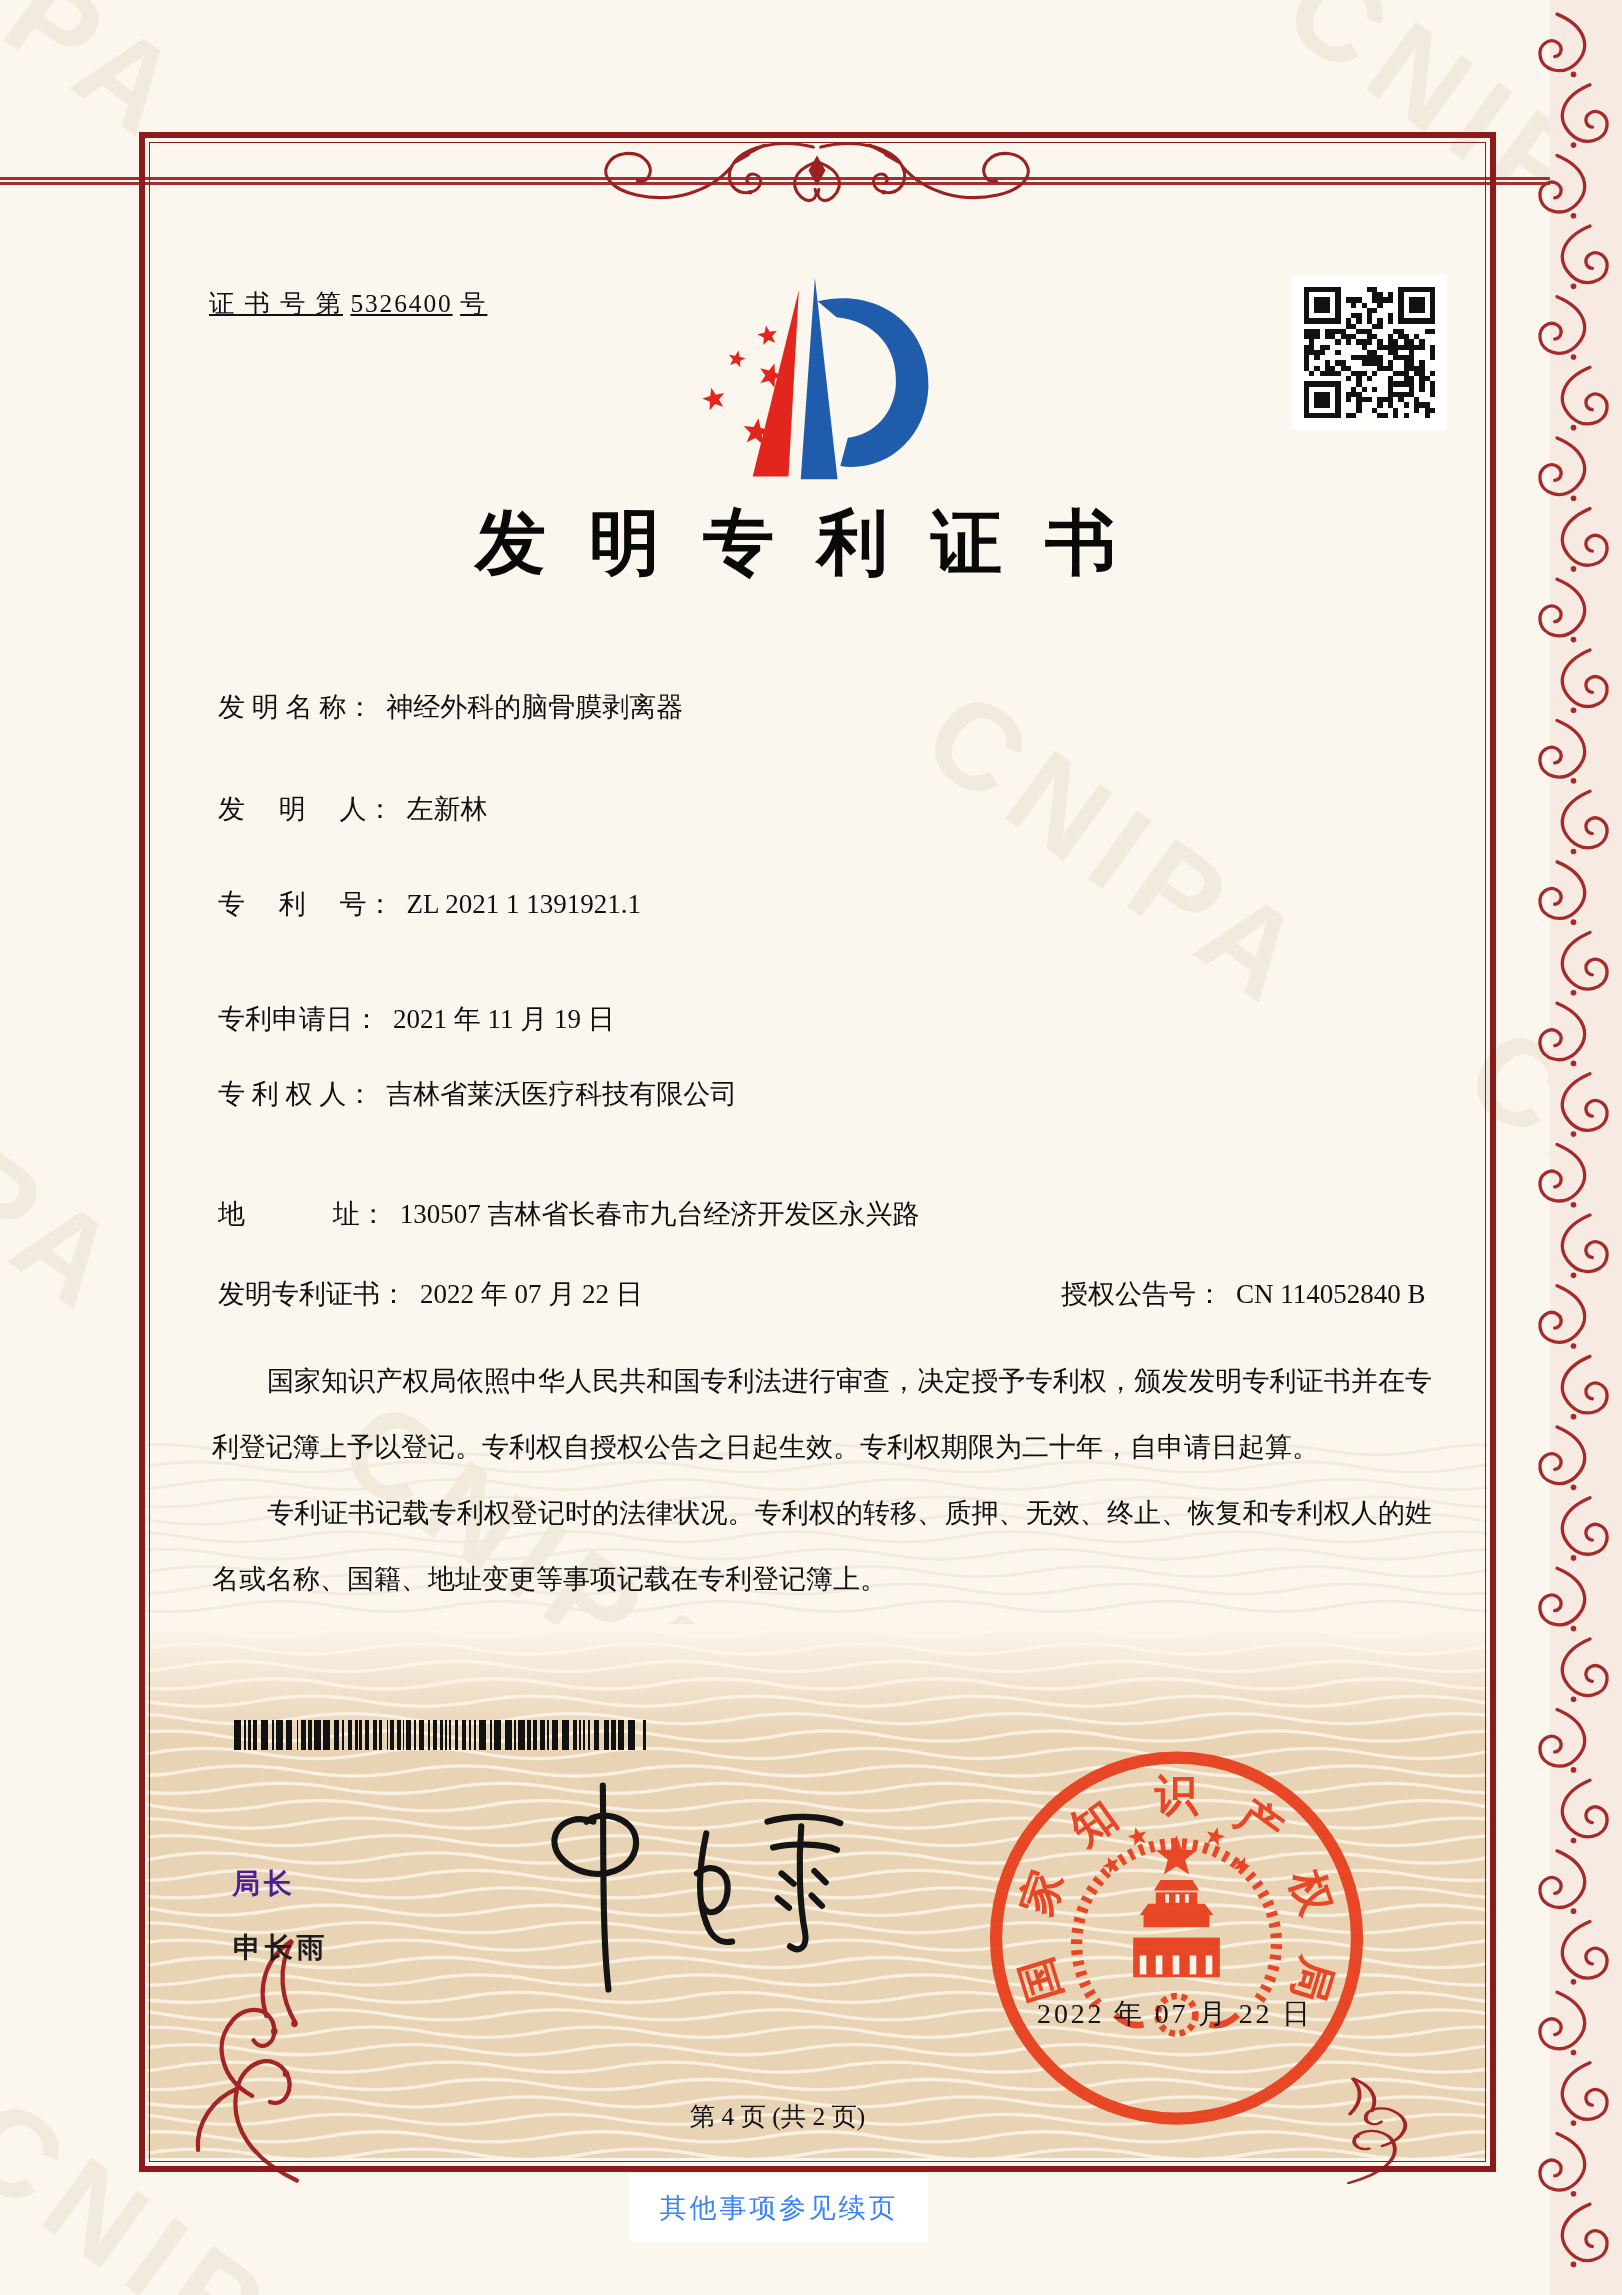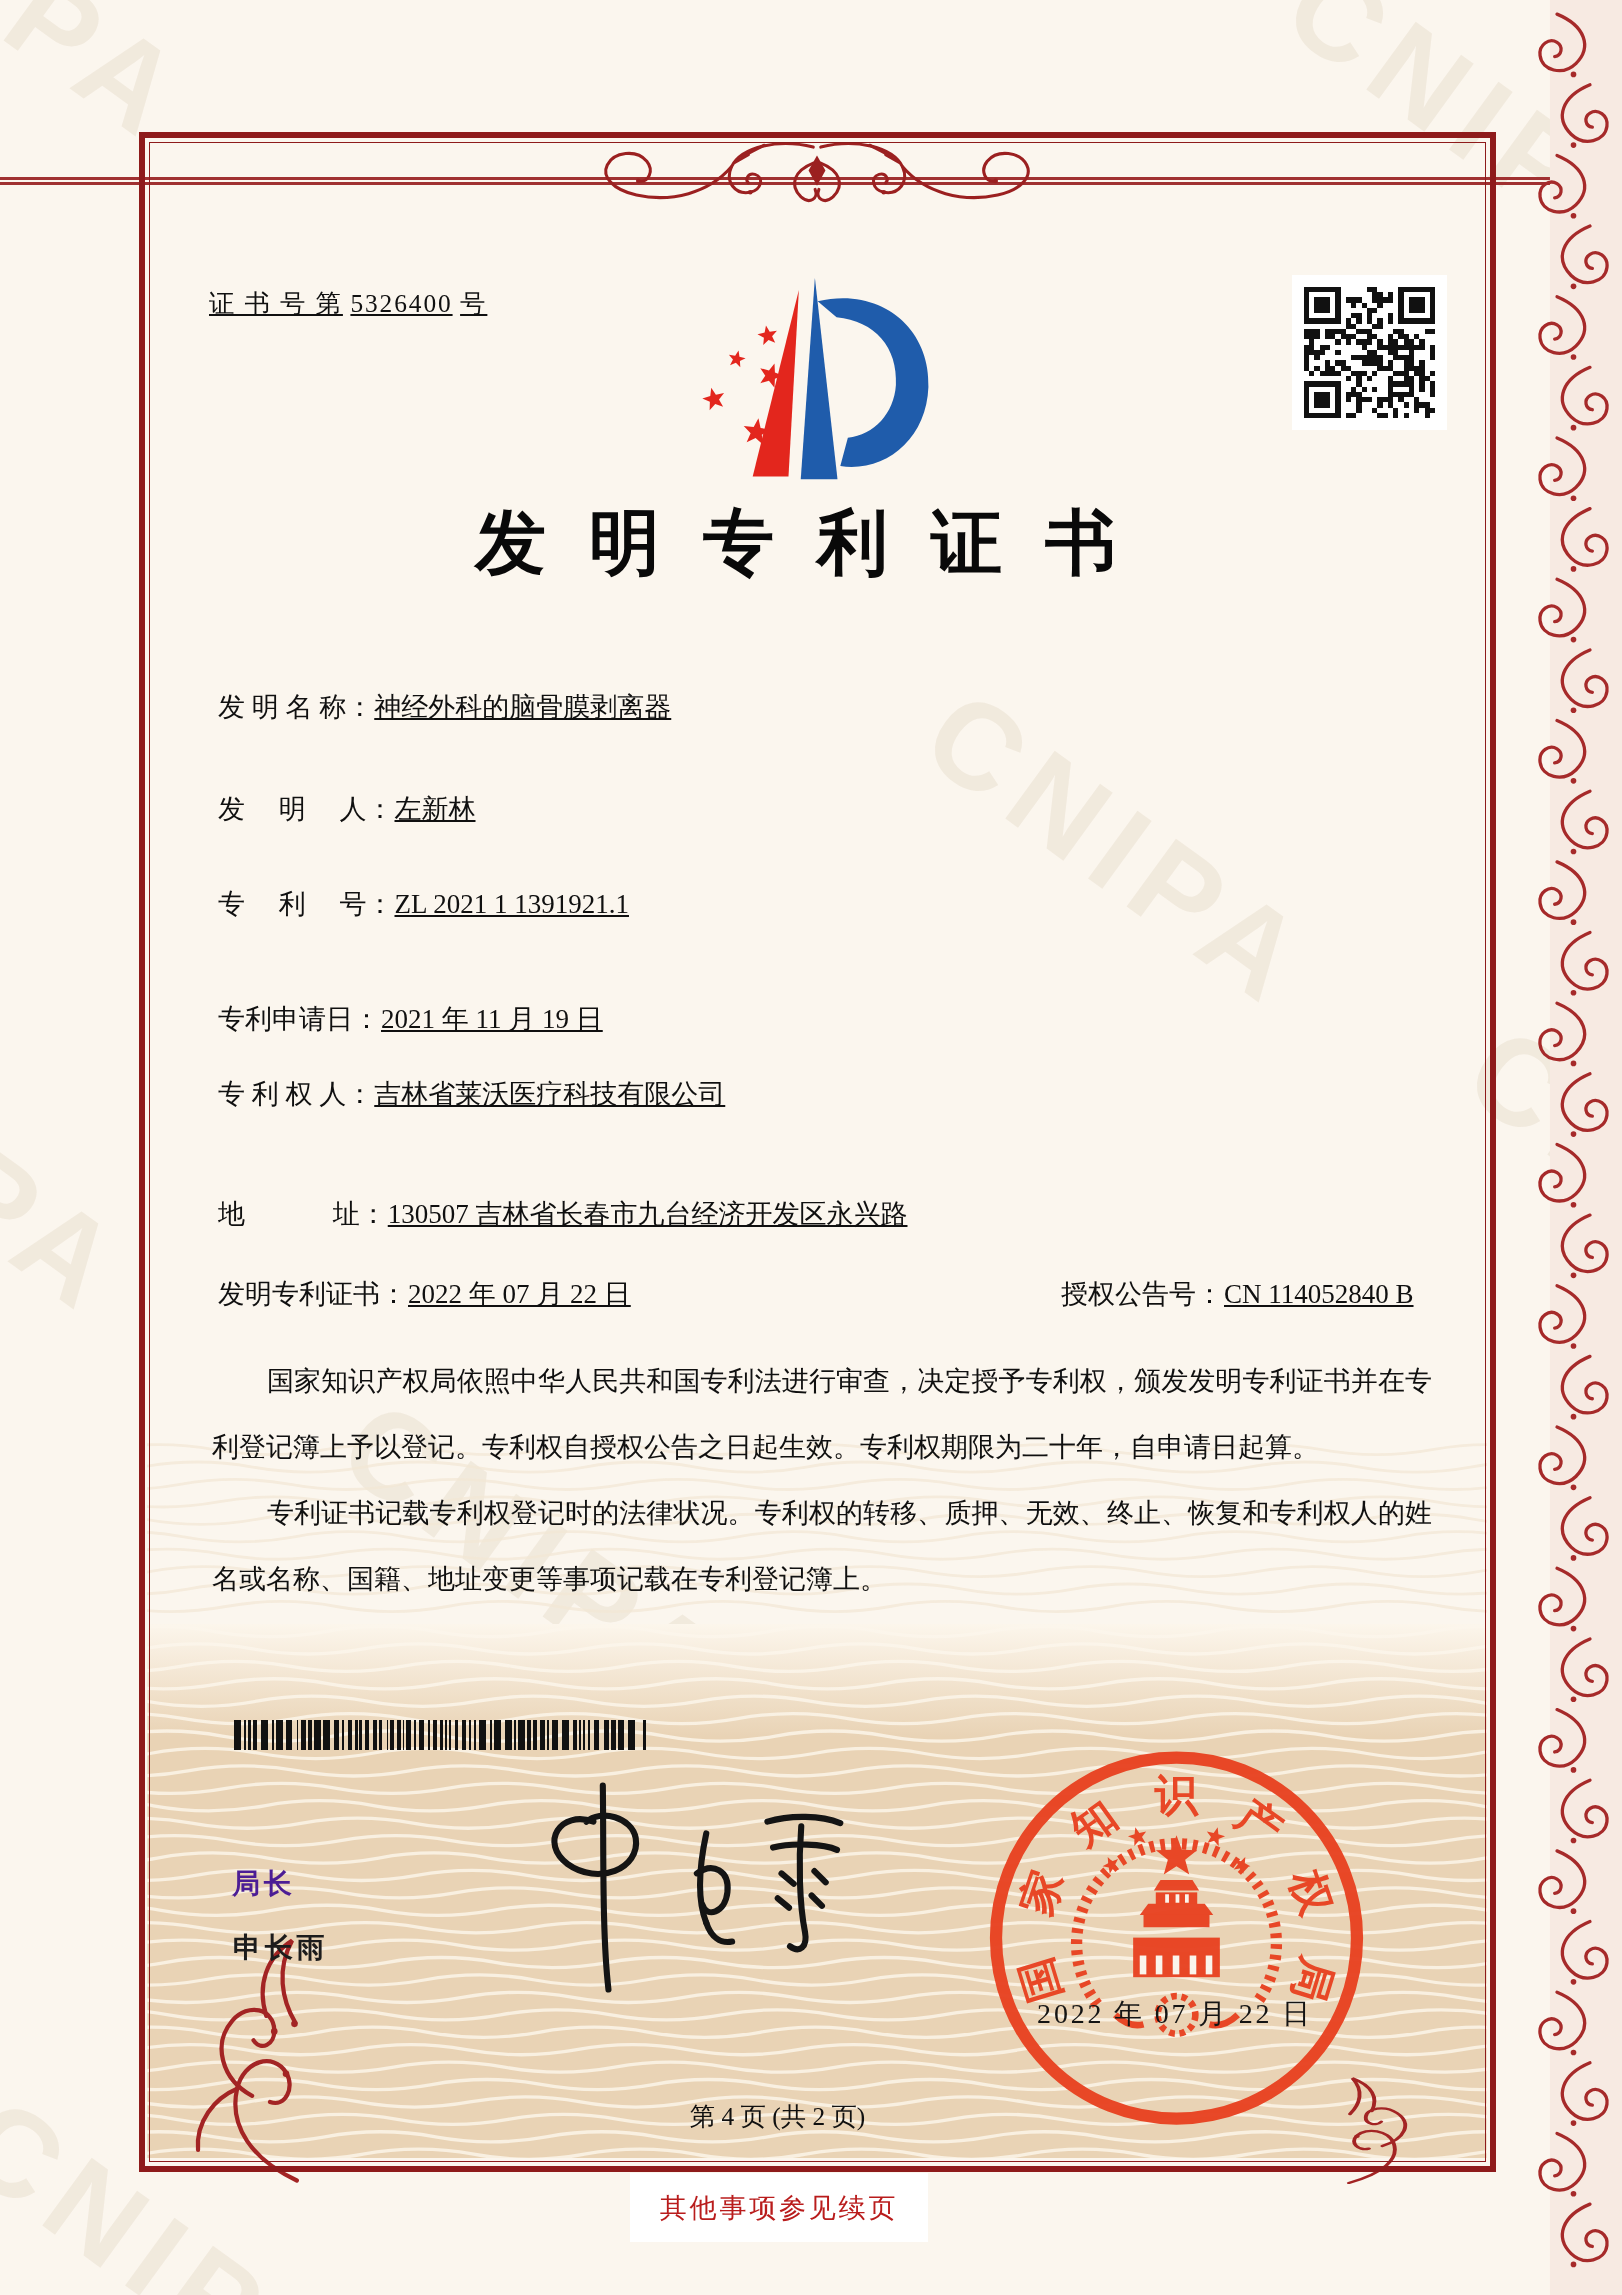--- a/index.html
+++ b/index.html
@@ -22,30 +22,30 @@
   #wave-fade{position:absolute;left:0;top:0;width:100%;height:113px;
       background:linear-gradient(#fcf6ec, rgba(252,246,236,0));}
   #wave-faint{position:absolute;left:147px;top:1442px;width:1340px;height:182px;overflow:hidden;z-index:2;opacity:.75;}
   
   #cert-no{position:absolute;left:209px;top:287px;font-size:25.4px;color:#101010;z-index:5;letter-spacing:1.9px;}
   #cert-no span{margin-right:7.5px;text-decoration:underline;}
   #title{position:absolute;left:817px;top:496px;transform:translateX(-50%);
       font-size:71px;font-weight:bold;letter-spacing:43px;color:#090909;white-space:nowrap;z-index:5;}
   .frow{position:absolute;left:218px;font-size:27px;color:#101010;z-index:5;white-space:nowrap;}
   .frow .lab{display:inline-block;}
-  .frow .val{margin-left:1px;text-decoration:underline;}
+  .frow .val{margin-left:13px;}
   #grant2{position:absolute;left:843px;top:0;}
   #paras{position:absolute;left:212px;top:1348px;width:1220px;z-index:5;}
   #paras p{margin:0;font-size:27px;line-height:66px;text-align:justify;
       text-indent:55px;color:#101010;}
   #page-num{position:absolute;left:669px;top:2100px;width:217px;text-align:center;
       font-size:25.4px;color:#101010;z-index:5;}
   #foot-box{position:absolute;left:630px;top:2173px;width:298px;height:69px;background:#ffffff;
       display:flex;align-items:center;justify-content:center;z-index:6;}
-  #foot-box span{font-size:27px;color:#b91c1c;letter-spacing:2.8px;}
+  #foot-box span{font-size:27px;color:#3b82f6;letter-spacing:2.8px;}
   #signer-title{position:absolute;left:232px;top:1865px;font-size:28px;font-weight:600;color:#4c1d95;
       font-family:"Liberation Sans","DejaVu Sans",sans-serif;z-index:5;letter-spacing:3.8px;}
   #signer-name{position:absolute;left:233px;top:1929px;font-size:28px;font-weight:600;color:#1c1c1c;
       font-family:"Liberation Sans","DejaVu Sans",sans-serif;z-index:5;letter-spacing:3.8px;}
   #seal-date{position:absolute;left:1017px;top:1995px;width:316px;text-align:center;
       font-size:28px;color:#141414;letter-spacing:2.8px;z-index:7;}
   svg{display:block;}.z3{z-index:3}.z5{z-index:5}.z6{z-index:6}
 </style>
 </head>
 <body>

